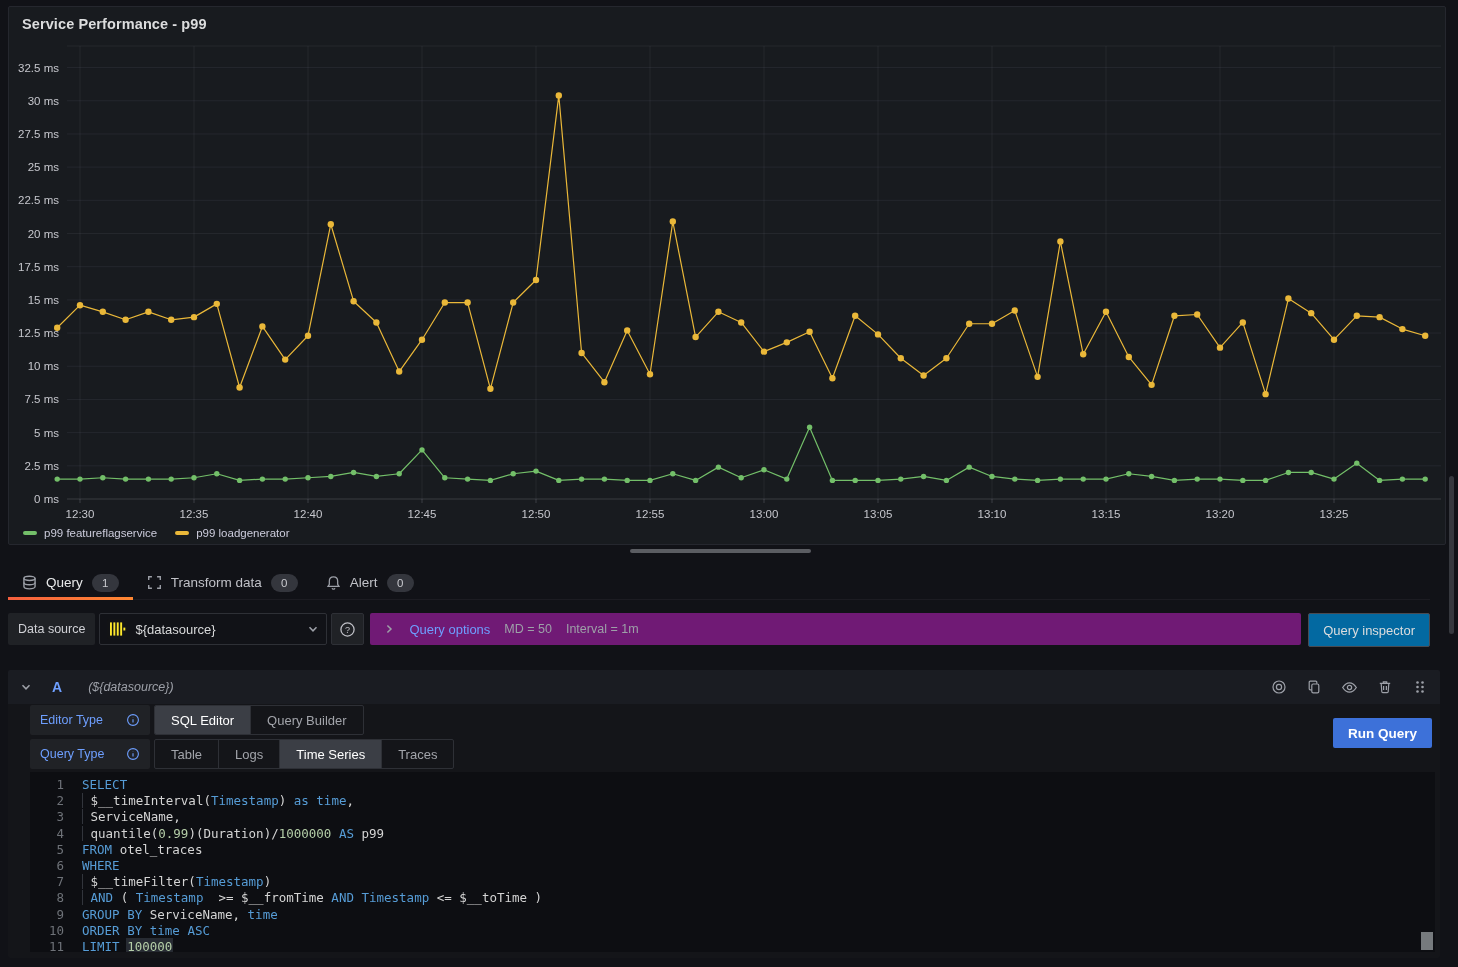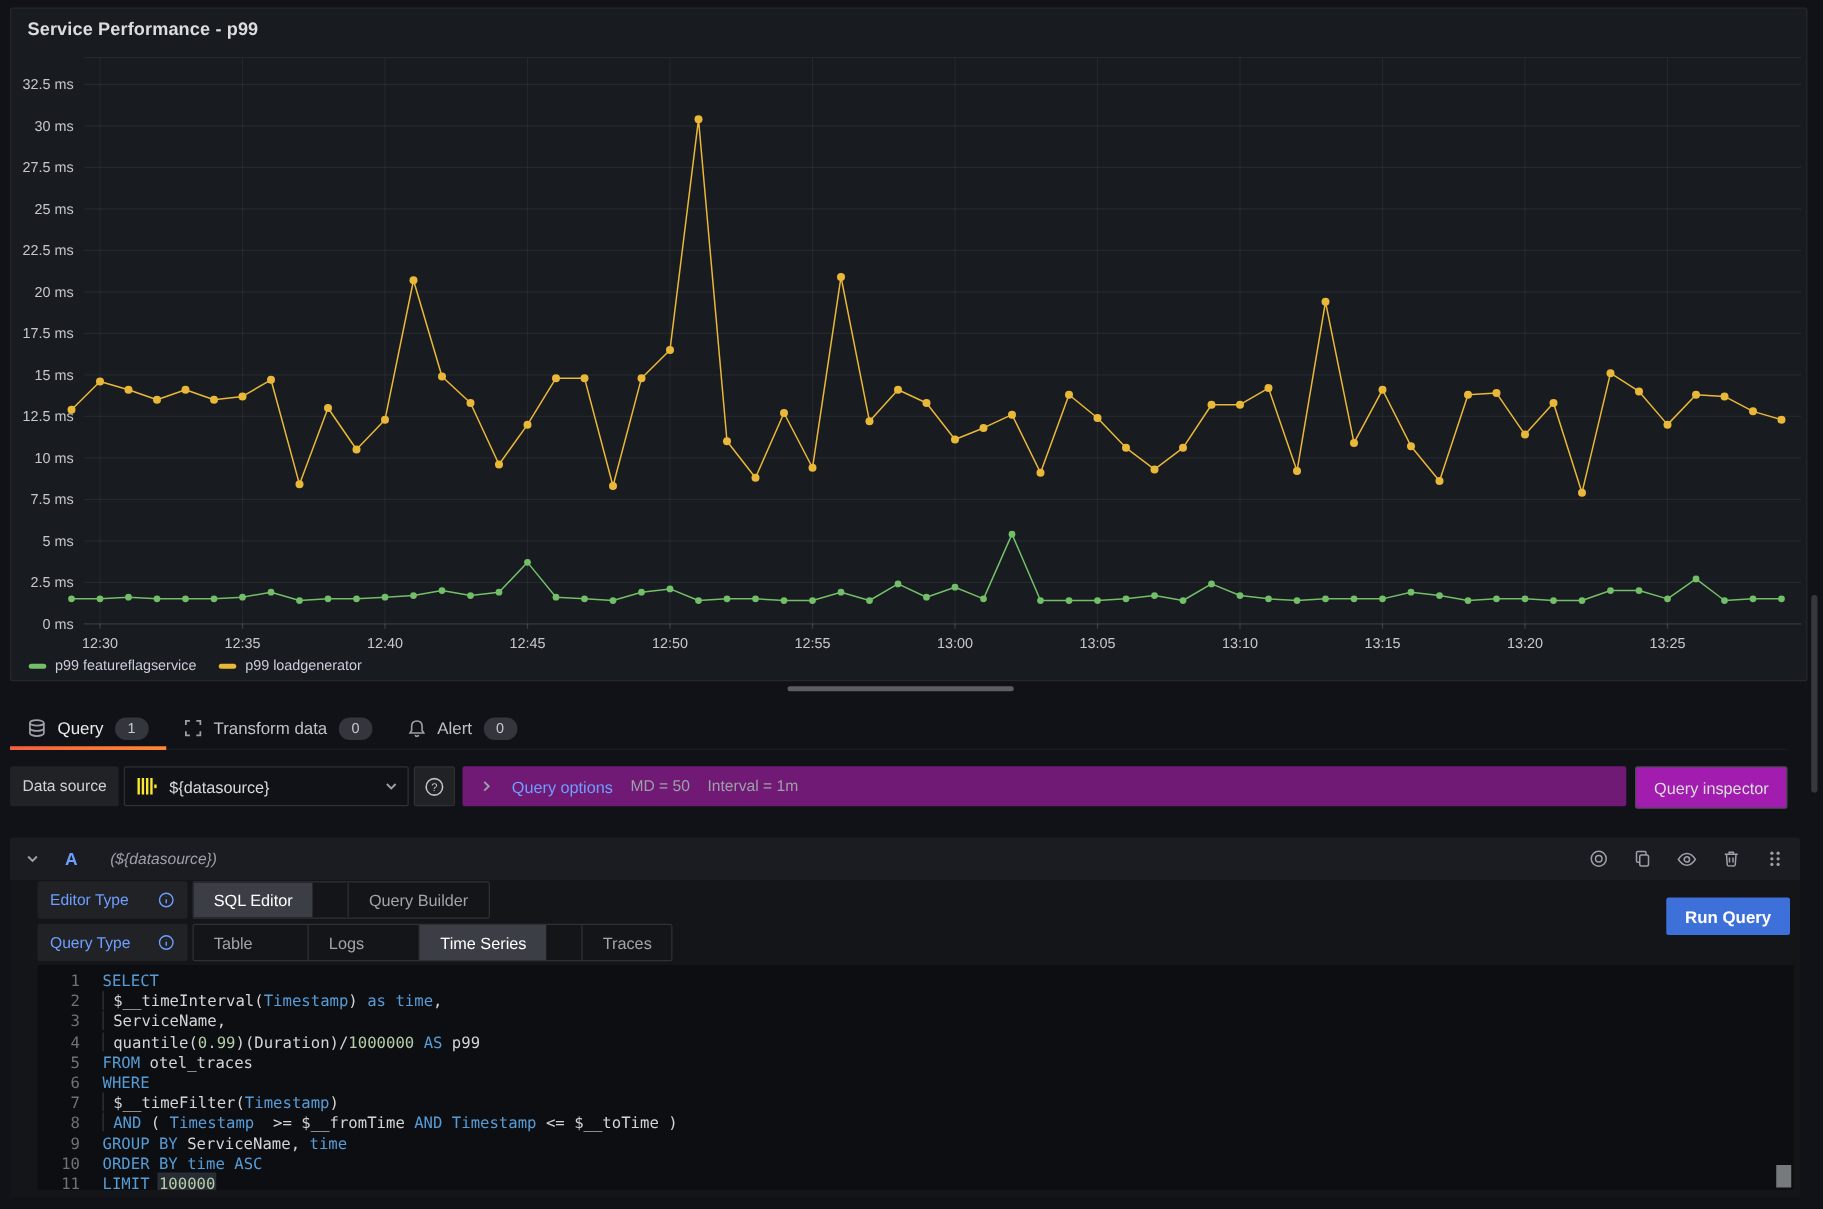--- a/index.html
+++ b/index.html
@@ -40,41 +40,41 @@
           font-size:12.5px; font-weight:500; color:#D0D1D6; }
   .ds-select { width:228px; margin-left:4px; background:#111217; border:1px solid #2E3036; border-radius:2px;
                display:flex; align-items:center; gap:8px; padding:0 7px; cursor:pointer; }
   .ds-select .val { font-size:13px; color:#D8D9DA; }
   .ds-help { width:33px; margin-left:4px; background:#202226; border:1px solid #2E3036; border-radius:2px;
              display:flex; align-items:center; justify-content:center; color:#C0C1C7; cursor:pointer; }
   .ds-options { flex:1; margin-left:6px; background:#701a75; border-radius:2px; display:flex;
                 align-items:center; gap:14px; padding:0 13px; cursor:pointer; }
   .link-blue { color:#6E9FFF; font-size:13px; font-weight:500; cursor:pointer; }
   .muted { color:#9DA0A8; font-size:12.5px; }
-  .btn-secondary { margin-left:7px; background:#a21caf; border:1px solid #494B52; border-radius:2px;
+  .btn-secondary { margin-left:7px; background:#0369a1; border:1px solid #494B52; border-radius:2px;
                    color:#DCDDDE; font-size:13px; font-weight:500; padding:16px 14px; display:flex;
                    align-items:center; cursor:pointer; font-family:inherit; }
 
   
   .query-card { position:absolute; left:8px; top:670px; width:1432px; height:288px;
                 background:#141519; border-radius:2px; }
   .q-header { height:34px; display:flex; align-items:center; gap:12px; padding:0 12px;
               background:#1A1C22; border-radius:2px 2px 0 0; }
   .q-ref { color:#6E9FFF; font-size:14px; font-weight:600; cursor:pointer; }
   .q-hint { margin-left:14px; font-size:12.5px; font-style:italic; color:#9DA0A8; }
   .q-icons { margin-left:auto; display:flex; gap:19px; color:#9DA0A8; align-items:center; }
   .q-icons > span { display:flex; cursor:pointer; }
 
   .row1, .row2 { position:absolute; left:22px; display:flex; align-items:stretch; height:30px; }
   .row1 { top:35px; } .row2 { top:69px; }
   .label-chip { width:120px; justify-content:space-between; color:#6E9FFF; background:#202226; }
   .seg-group { margin-left:4px; display:flex; border:1px solid #2E3036; border-radius:2px; overflow:hidden; }
   .seg { display:flex; align-items:center; padding:0 16px; font-size:13px; color:#A2A4AA; cursor:pointer;
          background:transparent; }
-  .seg + .seg { border-left:1px solid #2E3036;margin-left:28px; }
+  .seg + .seg { border-left:1px solid #2E3036; }
   .seg.sel { background:#3B3E45; color:#FFFFFF; font-weight:400; }
   .btn-primary { position:absolute; right:8px; top:48px; height:30px; background:#3D71D9; border:none;
                  border-radius:2px; color:#FFFFFF; font-size:13.5px; font-weight:600; padding:0 15px;
                  cursor:pointer; font-family:inherit; }
 
   
   .editor { position:absolute; left:22px; top:102px; width:1405px; height:180px; background:#0D0E12;
             font-family:"DejaVu Sans Mono", monospace; font-size:12.5px; overflow:hidden; cursor:text; }
   .code-line { display:flex; height:16.2px; line-height:16.2px; }
   .code-line:first-child { margin-top:5px; }

